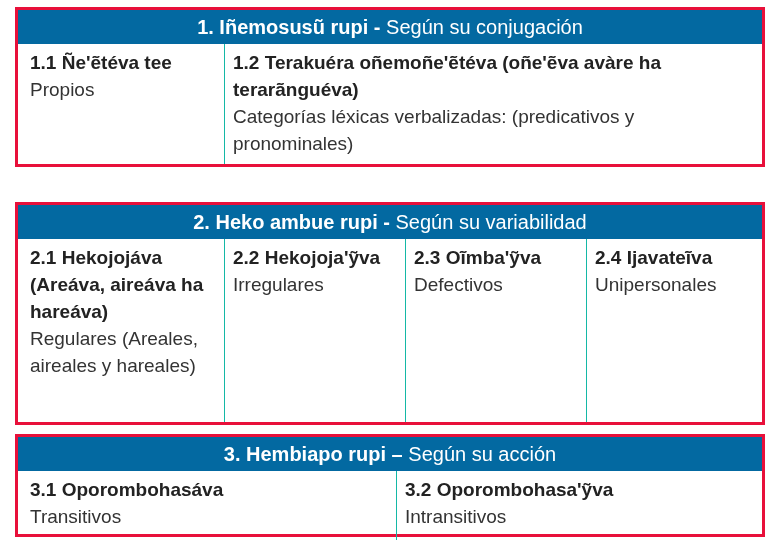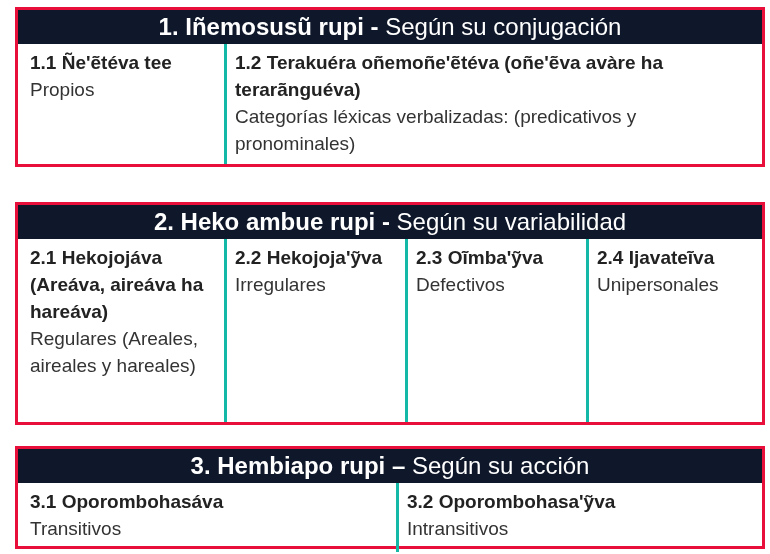--- a/index.html
+++ b/index.html
@@ -1,34 +1,34 @@
 <!DOCTYPE html>
 <html><head>
 <meta charset="utf-8">
 <style>
   html, body { margin: 0; padding: 0; background: #ffffff; }
   body { width: 770px; height: 554px; position: relative; overflow: hidden;
          font-family: "Liberation Sans", "DejaVu Sans", sans-serif; color: #222; }
   .tbl { position: absolute; left: 15px; width: 750px; border: 3px solid #e8103a;
          box-sizing: border-box; background: #fff; }
-  .hdr { background: #0f172a; color: #fff; text-align: center; font-size: 24px;
+  .hdr { background: #0369a1; color: #fff; text-align: center; font-size: 20px;
          height: 34px; line-height: 34px; white-space: nowrap; }
   .hdr b { font-weight: bold; }
   .hdr span.sub { font-weight: normal; }
   .row { display: flex; }
-  .cell { box-sizing: border-box; padding: 5px 8px 4px 8px; border-left: 3px solid #14b8a6;
+  .cell { box-sizing: border-box; padding: 5px 8px 4px 8px; border-left: 1px solid #14b8a6;
           font-size: 19px; line-height: 27px; }
   .cell:first-child { border-left: none; padding-left: 12px; }
   .cell .t { font-weight: bold; display: block; color: #222; }
   .cell .d { display: block; color: #333; }
   #t1 { top: 7px; height: 160px; }
   #t1 .row { height: 120px; }
   #t2 { top: 202px; height: 223px; }
   #t2 .row { height: 183px; justify-content: flex-end; }
-  #t3 { top: 446px; height: 103px; }
+  #t3 { top: 434px; height: 103px; }
   #t3 .row { height: 69px; }
 </style>
 </head>
 <body>
 
 <div class="tbl" id="t1">
   <div class="hdr"><b>1. Iñemosusũ rupi - </b><span class="sub">Según su conjugación</span></div>
   <div class="row">
     <div class="cell" style="width:206px">
       <span class="t">1.1 Ñe'ẽtéva tee</span>

